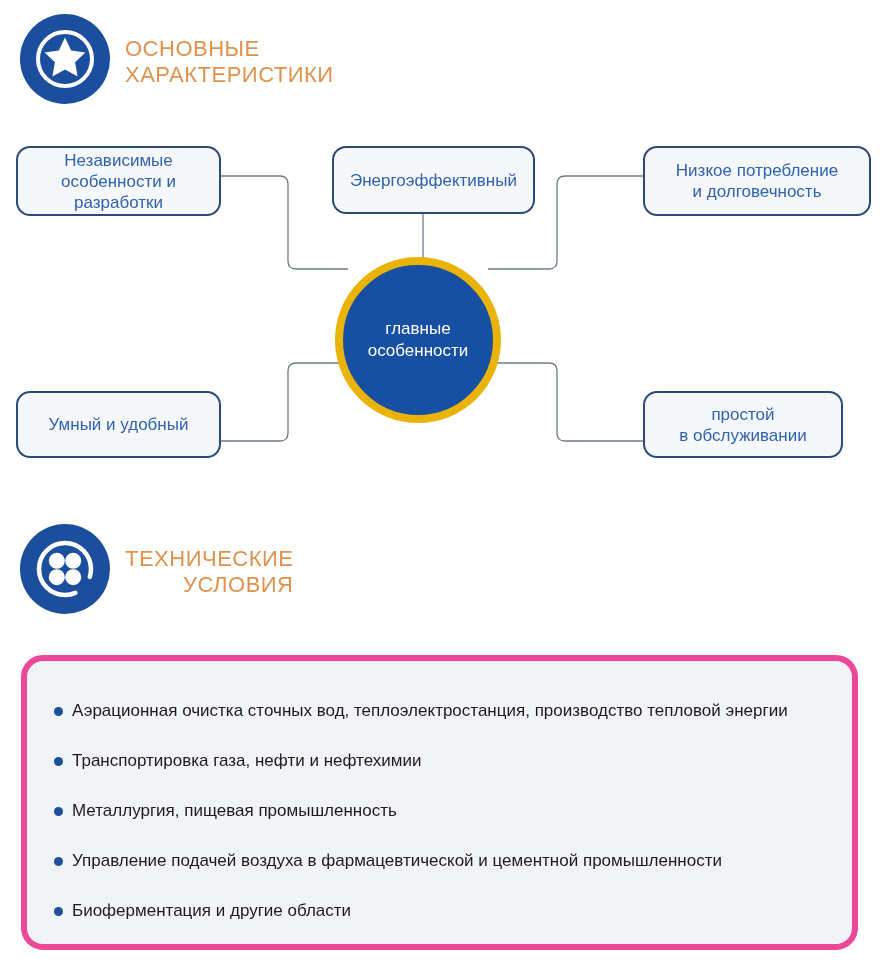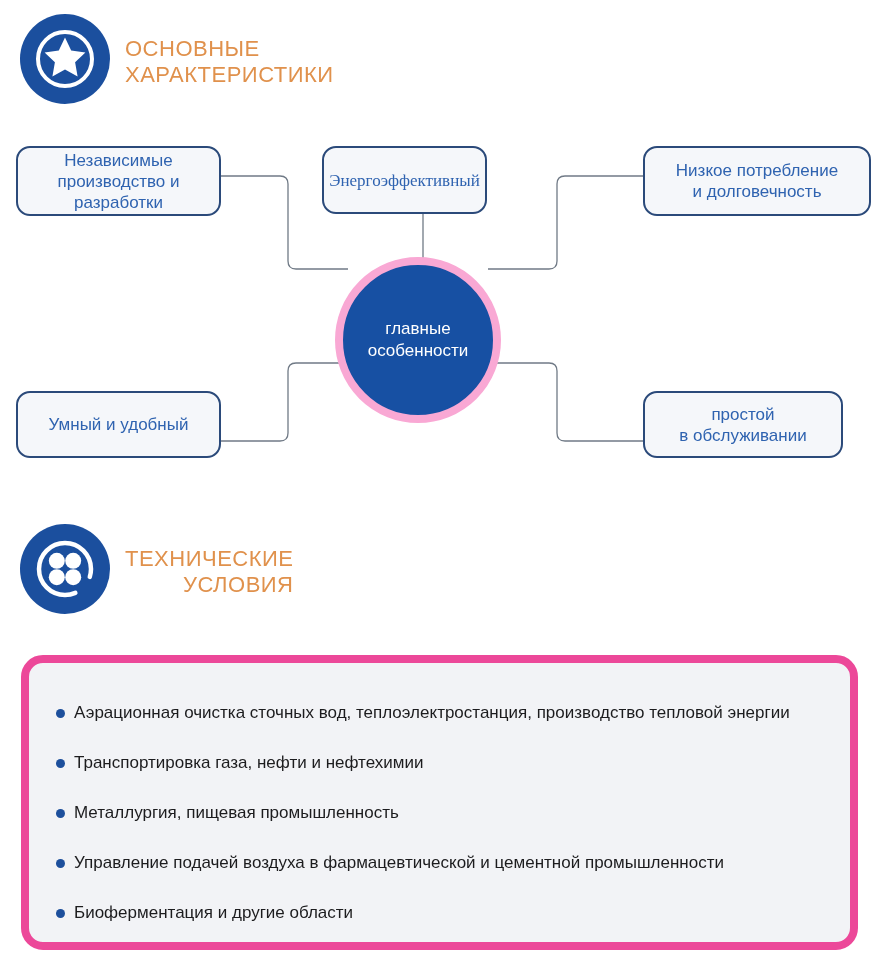--- a/index.html
+++ b/index.html
@@ -40,45 +40,45 @@
     border:2px solid #2b4a7a;
     border-radius:14px;
     color:#2f63b0;
     font-size:17px;line-height:21px;
     display:flex;align-items:center;justify-content:center;
     text-align:center;
     white-space:pre-line;
     padding:4px 6px;
   }
   .node-tl{left:16px;top:146px;width:205px;height:70px;}
-  .node-tc{left:322px;top:146px;width:165px;height:68px;font-family:Liberation Serif, serif;}
+  .node-tc{left:332px;top:146px;width:203px;height:68px;}
   .node-tr{left:643px;top:146px;width:228px;height:70px;}
   .node-bl{left:16px;top:391px;width:205px;height:67px;}
   .node-br{left:643px;top:391px;width:200px;height:67px;}
 
   .central-circle{
     position:absolute;left:335px;top:257px;
     width:150px;height:150px;
-    border:8px solid #f9a8d4;
+    border:8px solid #eab308;
     border-radius:50%;
     background:#1750a3;
     color:#ffffff;
     font-size:17px;line-height:22px;
     display:flex;align-items:center;justify-content:center;
     text-align:center;
     white-space:pre-line;
   }
 
   
   .specs-panel{
     position:absolute;left:21px;top:655px;
     box-sizing:border-box;
     width:837px;height:295px;
     background:#f2f3f6;
-    border:8px solid #ec4899;
+    border:6px solid #ec4899;
     border-radius:22px;
   }
   .spec-list{
     list-style:none;margin:0;
     padding:40px 26px 0 27px;
   }
   .spec-item{
     display:flex;align-items:flex-start;
     margin-bottom:30px;
     color:#1c1c1e;
@@ -108,21 +108,21 @@
     <svg viewBox="0 0 90 90" xmlns="http://www.w3.org/2000/svg">
       <circle cx="45" cy="45" r="45" fill="#1b4f9e"></circle>
       <circle cx="45" cy="45" r="27" fill="none" stroke="#ffffff" stroke-width="4"></circle>
       <path fill="#ffffff" d="M45 23.5 L51.2 36.4 L65.4 38.4 L55.1 48.3 L57.6 62.4 L45 55.6 L32.4 62.4 L34.9 48.3 L24.6 38.4 L38.8 36.4 Z"></path>
     </svg>
   </div>
   <div class="section-heading heading-features">ОСНОВНЫЕ
 ХАРАКТЕРИСТИКИ</div>
 
   <div class="node node-tl">Независимые
-производство и
+особенности и
 разработки</div>
   <div class="node node-tc">Энергоэффективный</div>
   <div class="node node-tr">Низкое потребление
 и долговечность</div>
   <div class="node node-bl">Умный и удобный</div>
   <div class="node node-br">простой
 в обслуживании</div>
 
   <div class="central-circle">главные
 особенности</div>

